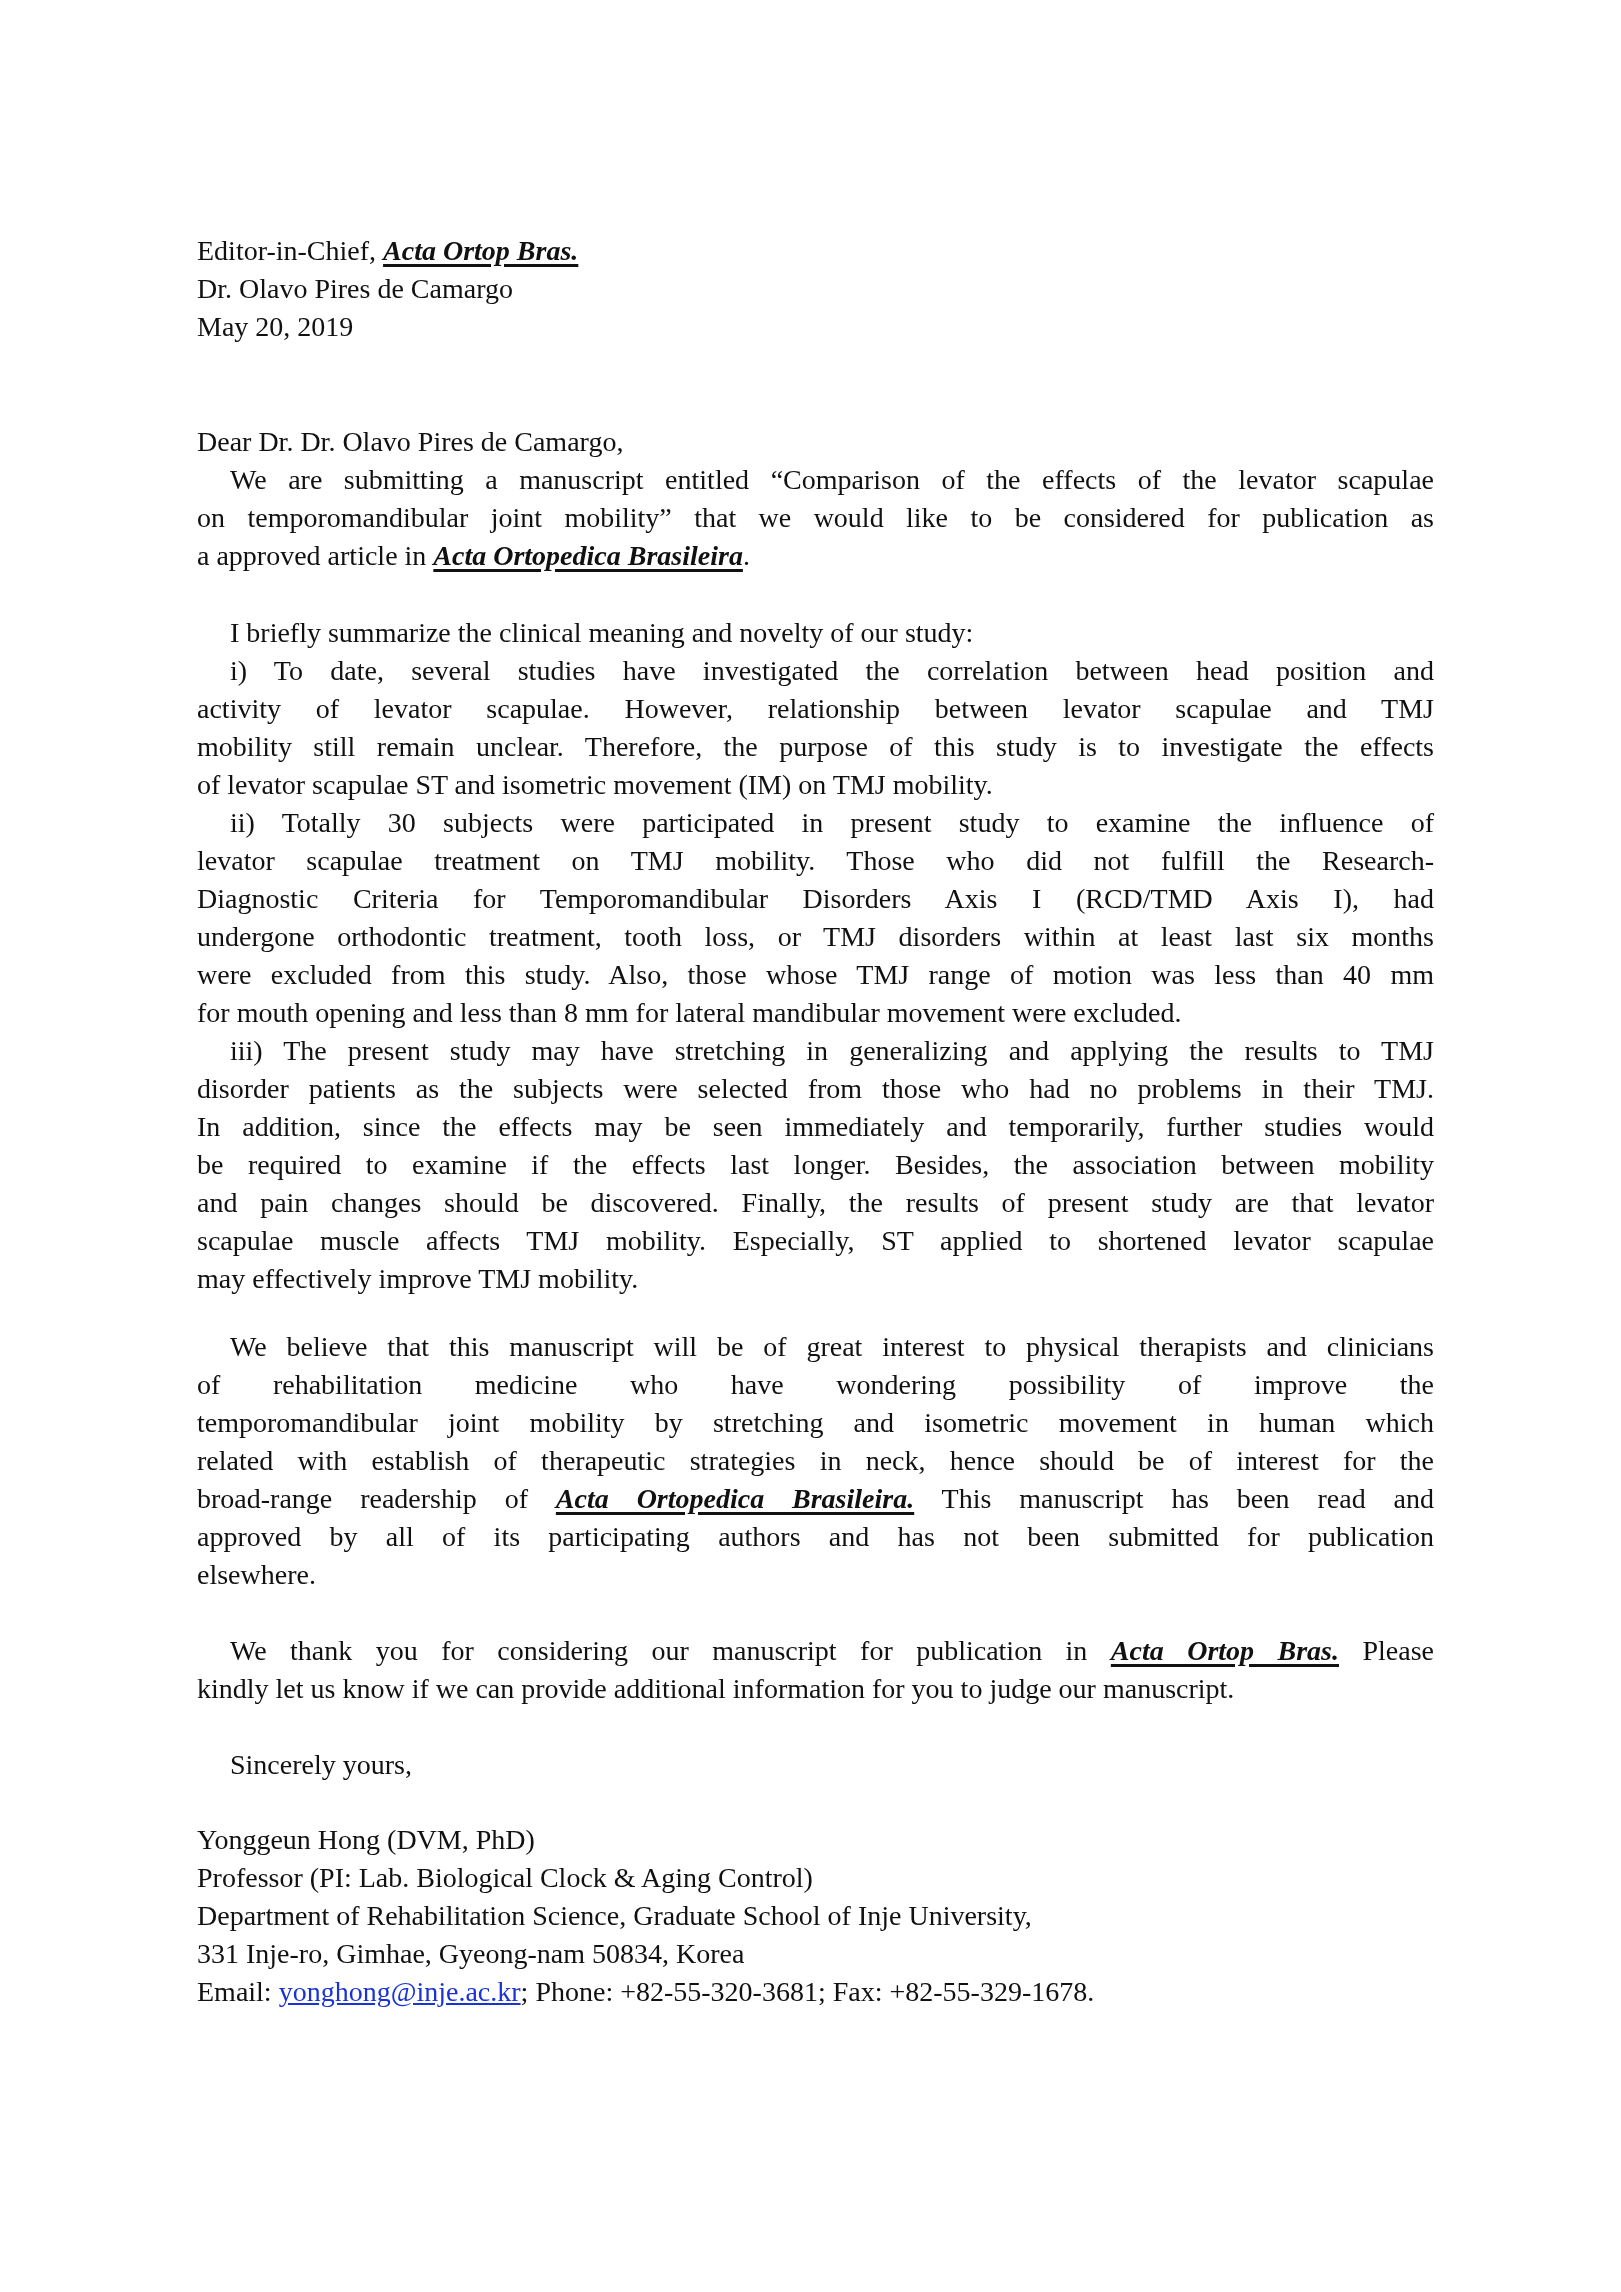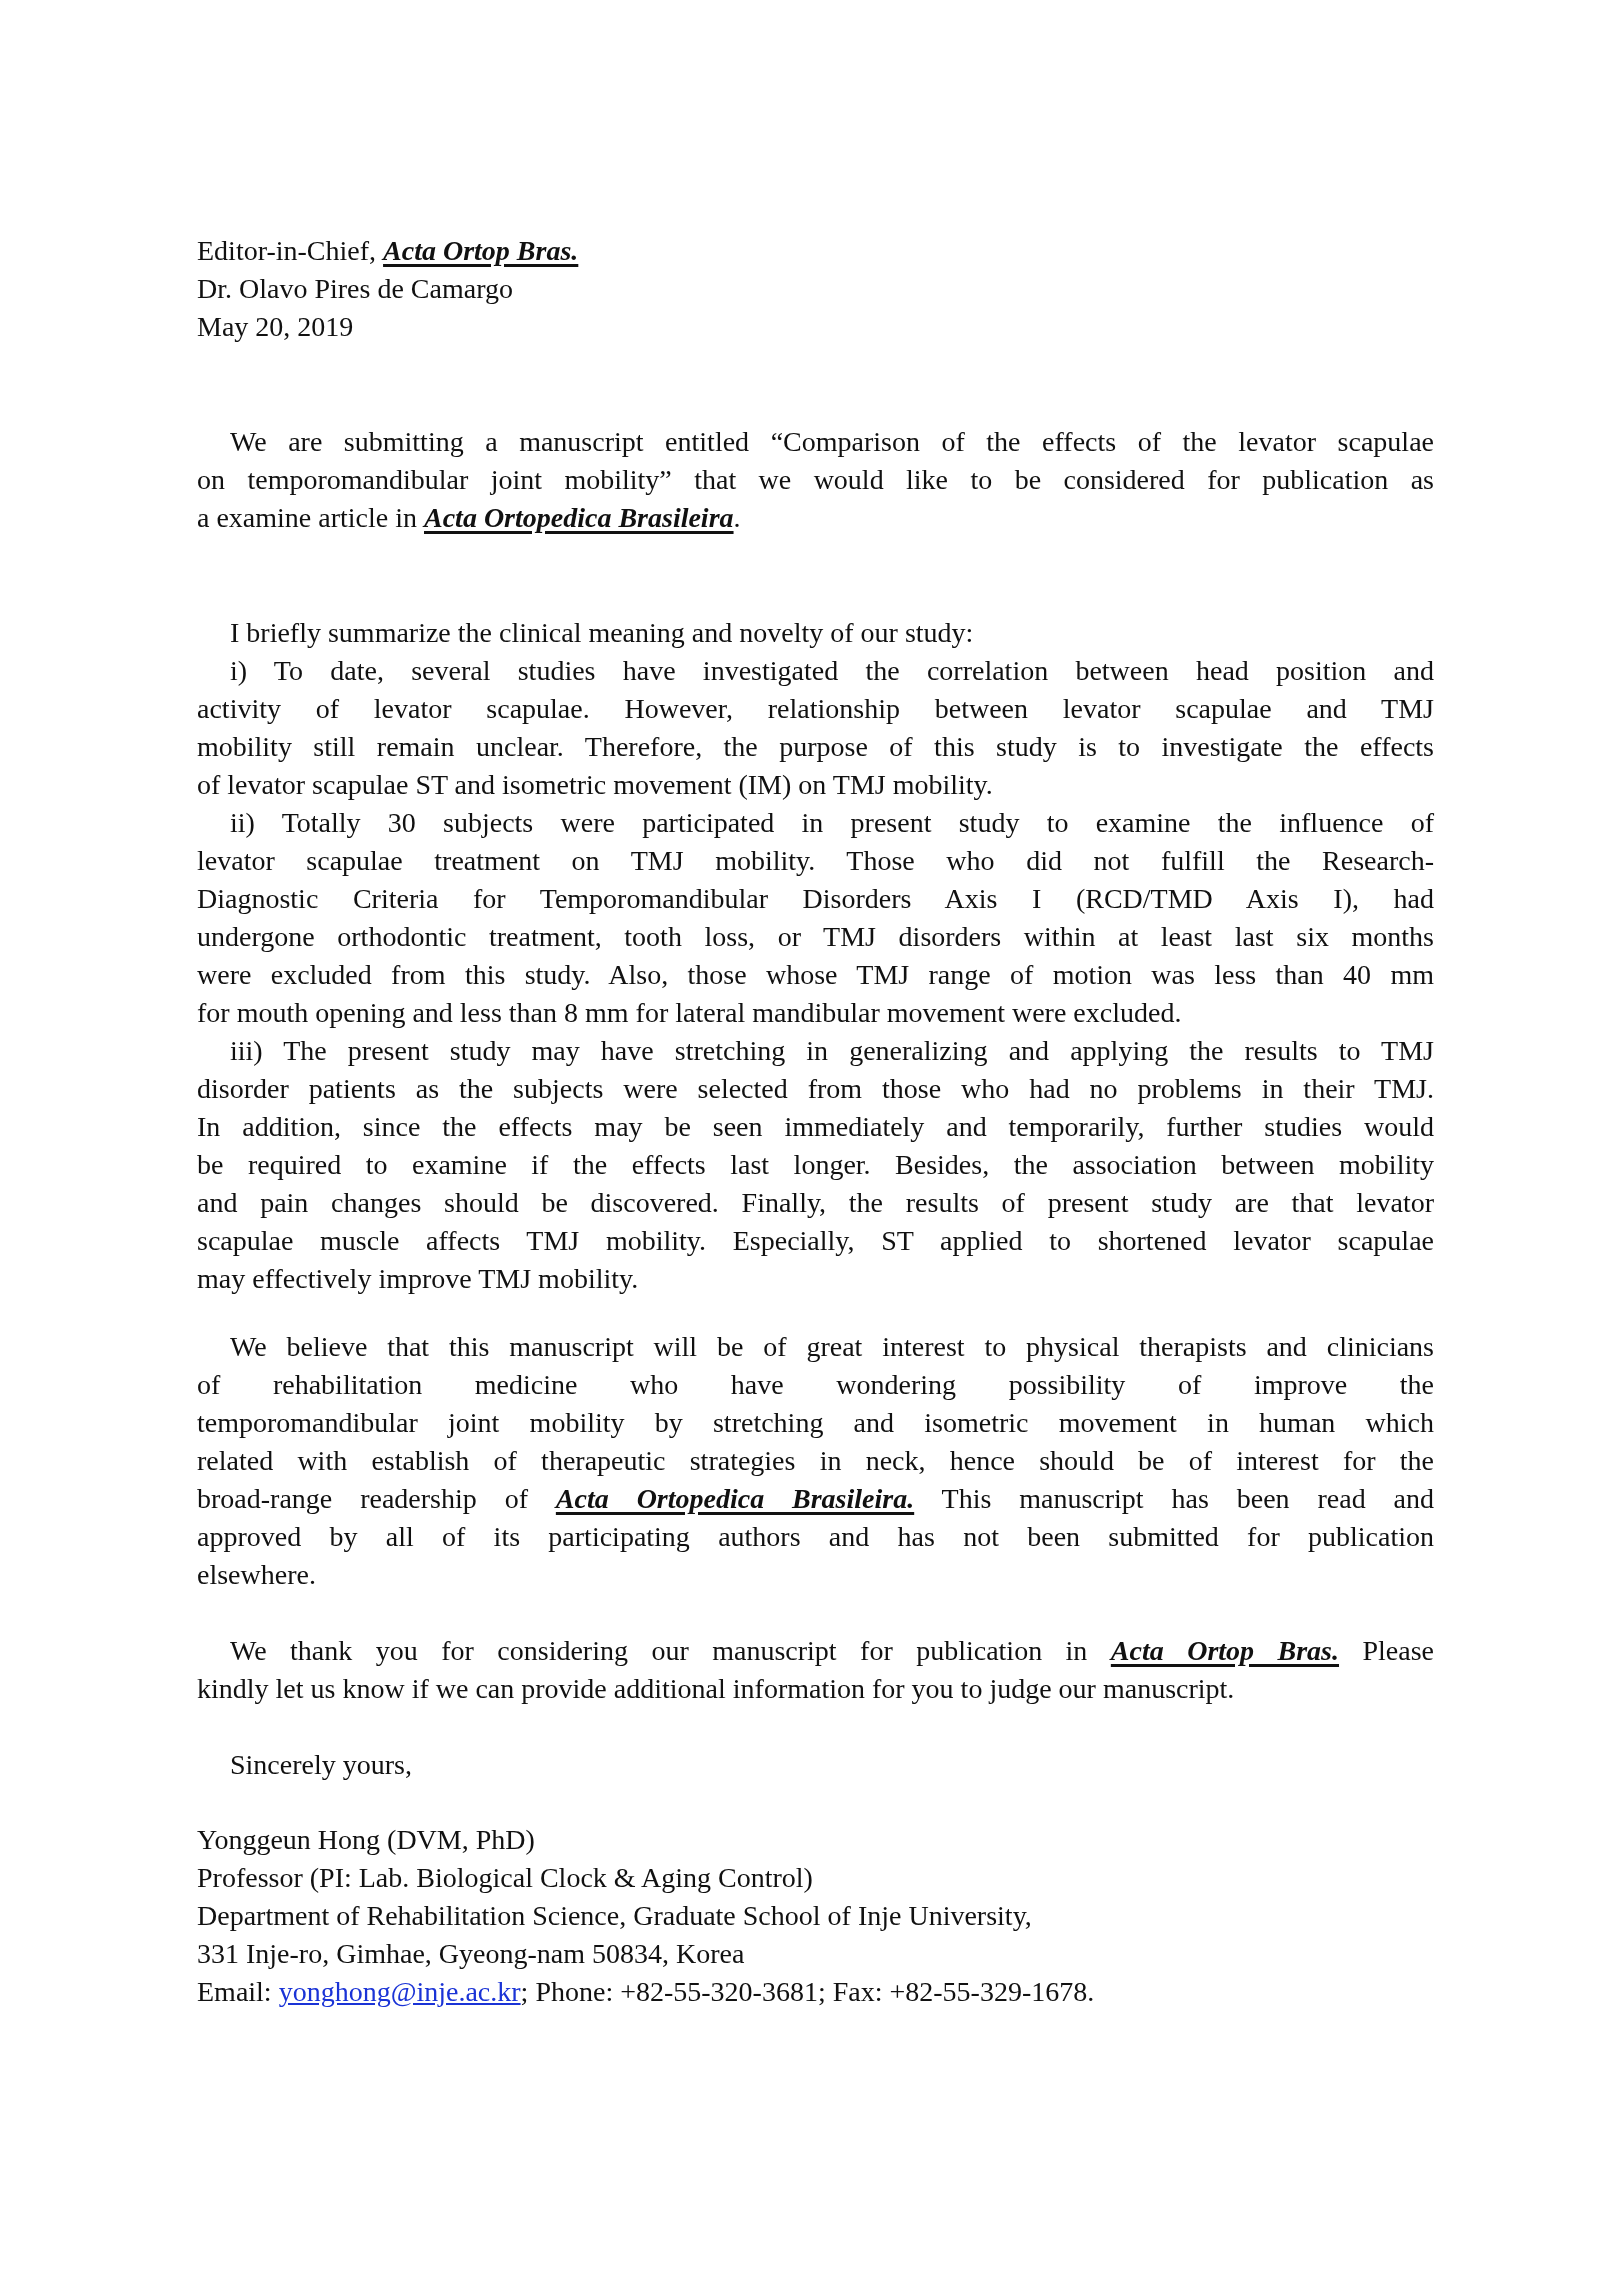--- a/index.html
+++ b/index.html
@@ -21,23 +21,24 @@
 
 <div class="page">
 
   <div class="col" style="top:232px;">
     <span class="line"><span>Editor-in-Chief, </span><span class="jr">Acta Ortop Bras.</span></span>
     <span class="line">Dr. Olavo Pires de Camargo</span>
     <span class="line">May 20, 2019</span>
   </div>
 
   <div class="col" style="top:423px;">
+    <span class="line">Dear Dr. Dr. Olavo Pires de Camargo,</span>
     <span class="line j ind">We are submitting a manuscript entitled “Comparison of the effects of the levator scapulae</span>
     <span class="line j">on temporomandibular joint mobility” that we would like to be considered for publication as</span>
-    <span class="line"><span>a examine article in </span><span class="jr">Acta Ortopedica Brasileira</span><span>.</span></span>
+    <span class="line"><span>a approved article in </span><span class="jr">Acta Ortopedica Brasileira</span><span>.</span></span>
   </div>
 
   <div class="col" style="top:614px;">
     <span class="line ind">I briefly summarize the clinical meaning and novelty of our study:</span>
     <span class="line j ind">i) To date, several studies have investigated the correlation between head position and</span>
     <span class="line j">activity of levator scapulae. However, relationship between levator scapulae and TMJ</span>
     <span class="line j">mobility still remain unclear. Therefore, the purpose of this study is to investigate the effects</span>
     <span class="line">of levator scapulae ST and isometric movement (IM) on TMJ mobility.</span>
     <span class="line j ind">ii) Totally 30 subjects were participated in present study to examine the influence of</span>
     <span class="line j">levator scapulae treatment on TMJ mobility. Those who did not fulfill the Research-</span>

